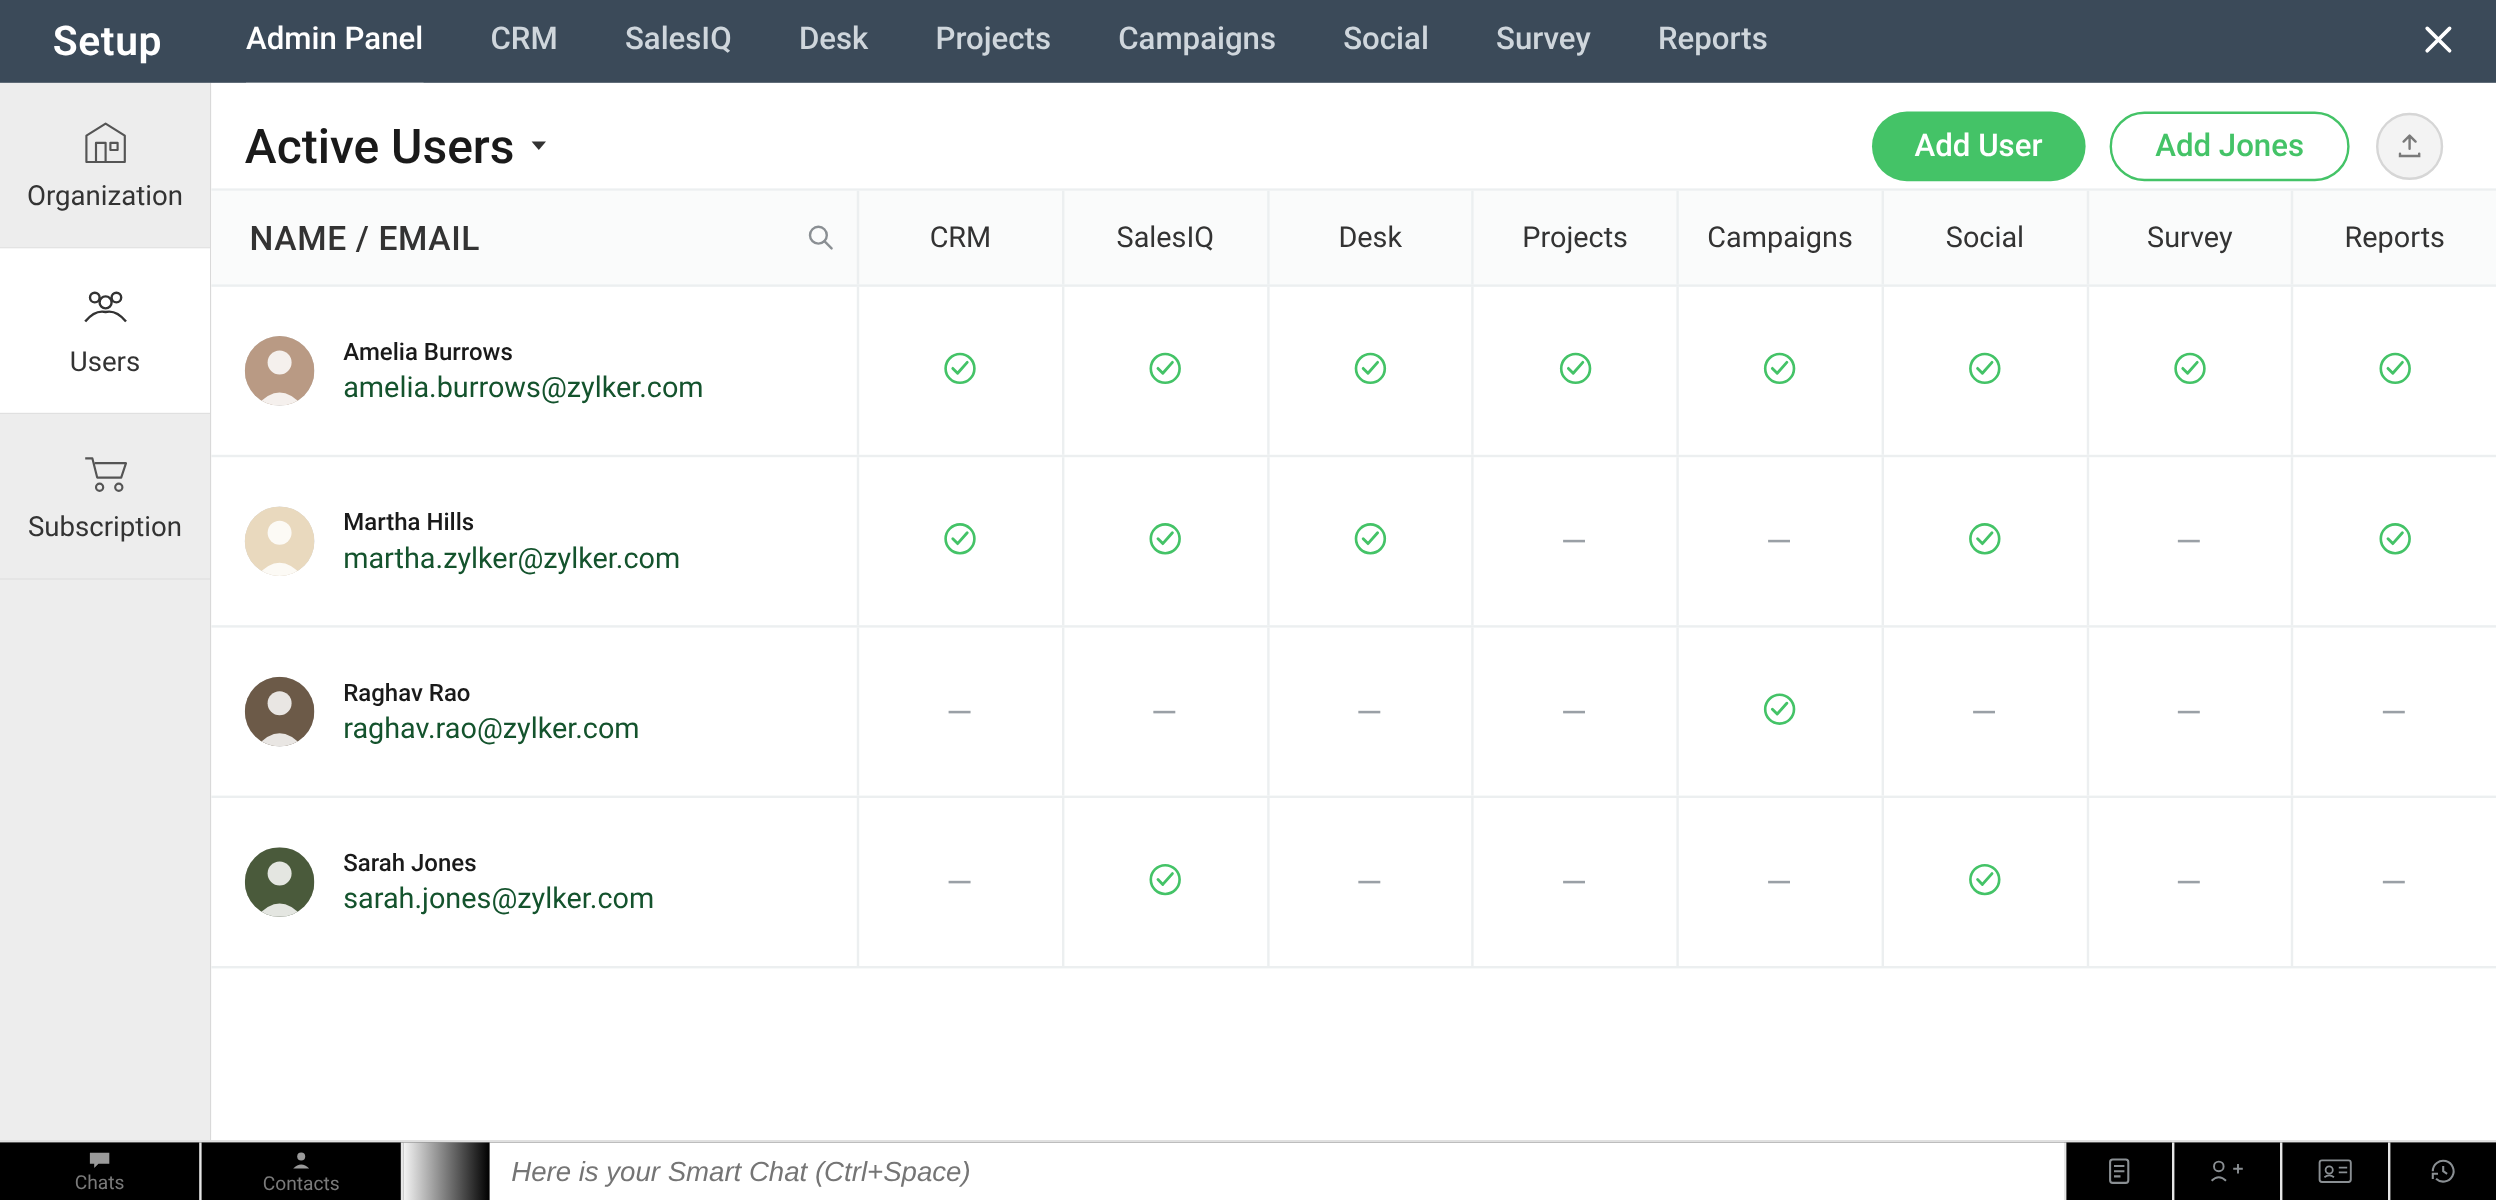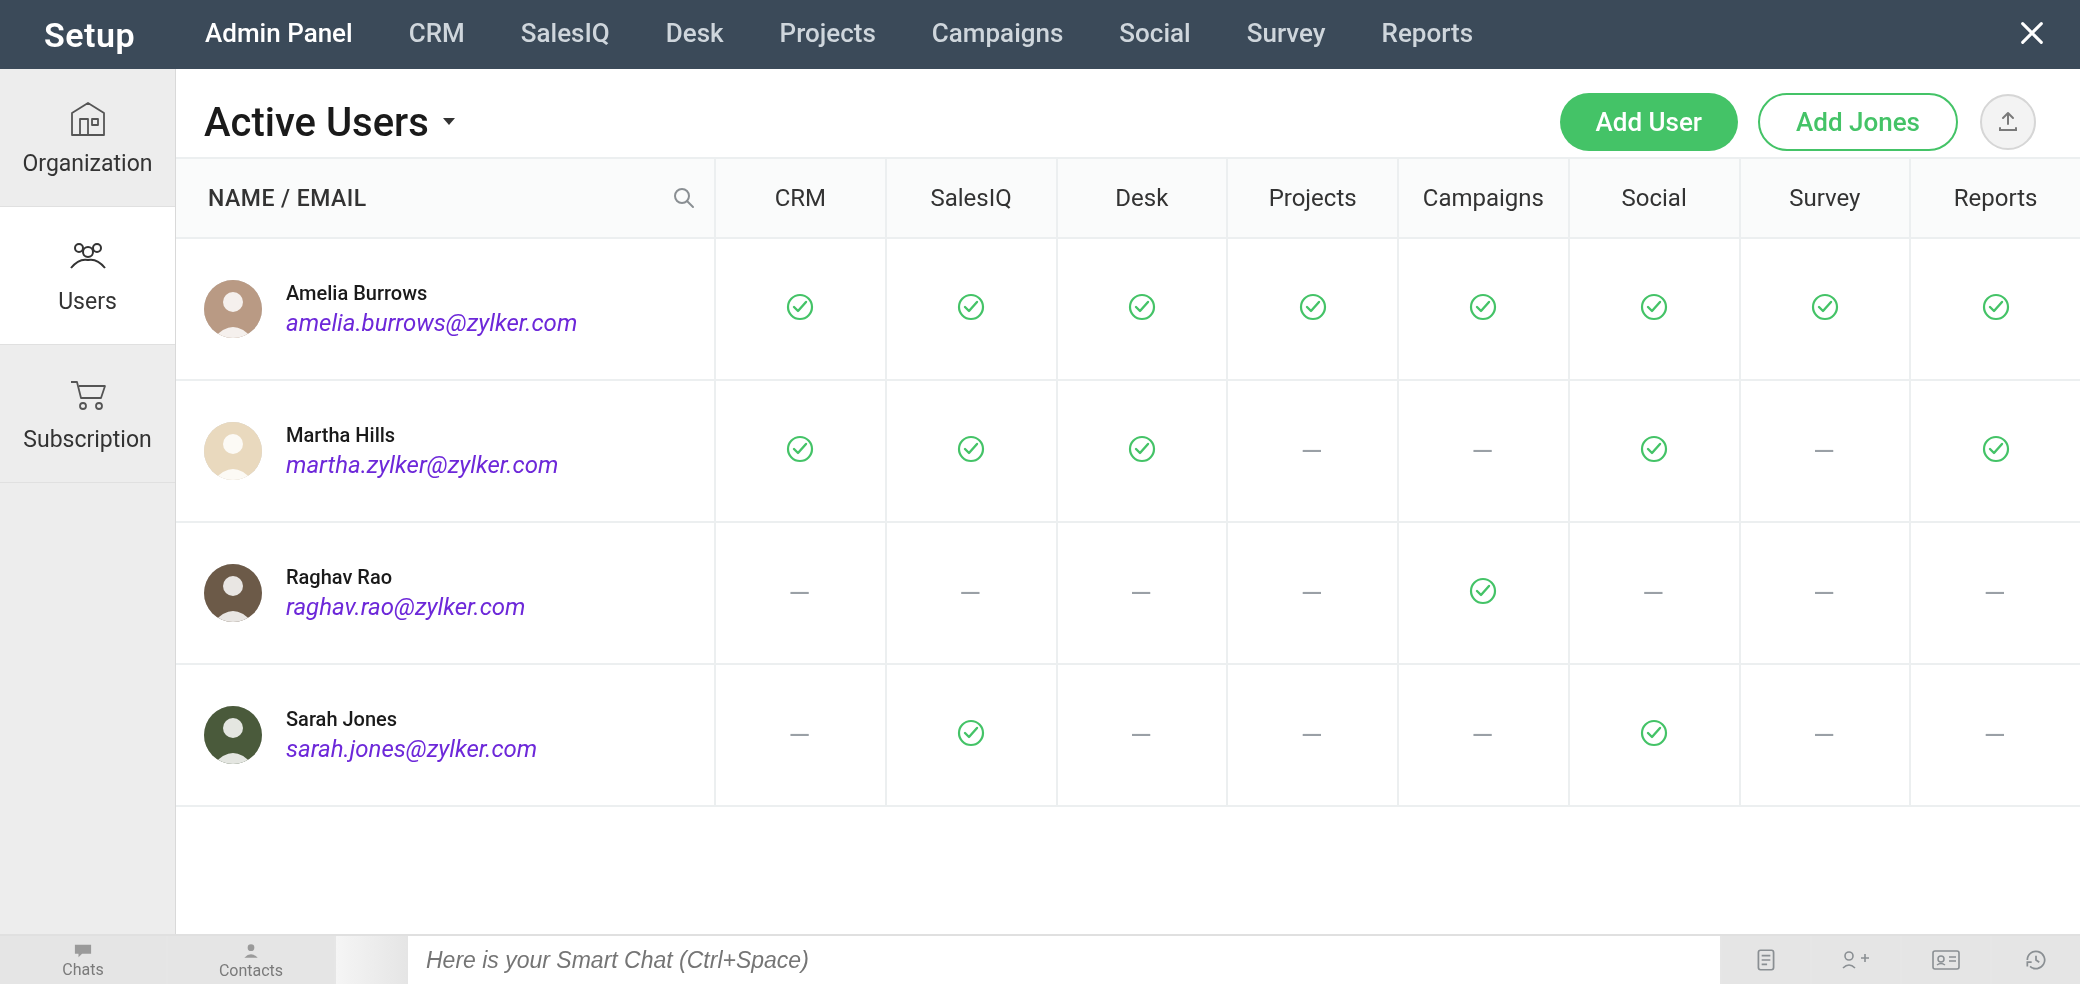--- a/index.html
+++ b/index.html
@@ -153,21 +153,21 @@
 .thead {
   display: flex;
   height: 80px;
   align-items: center;
   border-bottom: 2px solid #eceff0;
   background: #fafbfb;
 }
 .col-name {
   width: 540px;
   padding-left: 32px;
-  font-size: 23px;
+  font-size: 28px;
   font-weight: 500;
   letter-spacing: 0.5px;
   color: #333;
   display:flex;
   align-items:center;
   justify-content: space-between;
   padding-right: 18px;
   border-right: 2px solid #eceff0;
   height: 100%;
 }
@@ -200,38 +200,38 @@
   width: 58px; height: 58px;
   border-radius: 50%;
   background: #d0d0d0;
   overflow:hidden;
   display:flex; align-items:center; justify-content:center;
   font-size: 22px; font-weight:600; color:#666;
   flex-shrink:0;
 }
 .avatar svg { width:100%; height:100%; }
 .uname { font-size: 20px; font-weight: 500; color: #1a1a1a; }
-.uemail { font-size: 24px; color: #6d28d9; margin-top: 4px; font-style: italic; }
+.uemail { font-size: 24px; color: #14532d; margin-top: 4px; }
 
 .trow .cell-svc {
   flex: 1;
   display:flex;
   align-items:center;
   justify-content:center;
   border-right: 2px solid #eceff0;
 }
 .trow .cell-svc:last-child { border-right: none; }
 .dash { color: #9aa0a6; font-size: 28px; letter-spacing: 2px; }
 
 
 .bottombar {
   position: absolute;
-  left: 0; right: 0; bottom: 16px;
+  left: 0; right: 0; bottom: 0;
   height: 50px;
-  background: #e5e5e5;
+  background: #000000;
   border-top: 2px solid #e0e0e0;
   display: flex;
   align-items: stretch;
 }
 .bottombar .btab {
   width: 168px;
   display: flex;
   flex-direction: column;
   align-items: center;
   justify-content: center;

